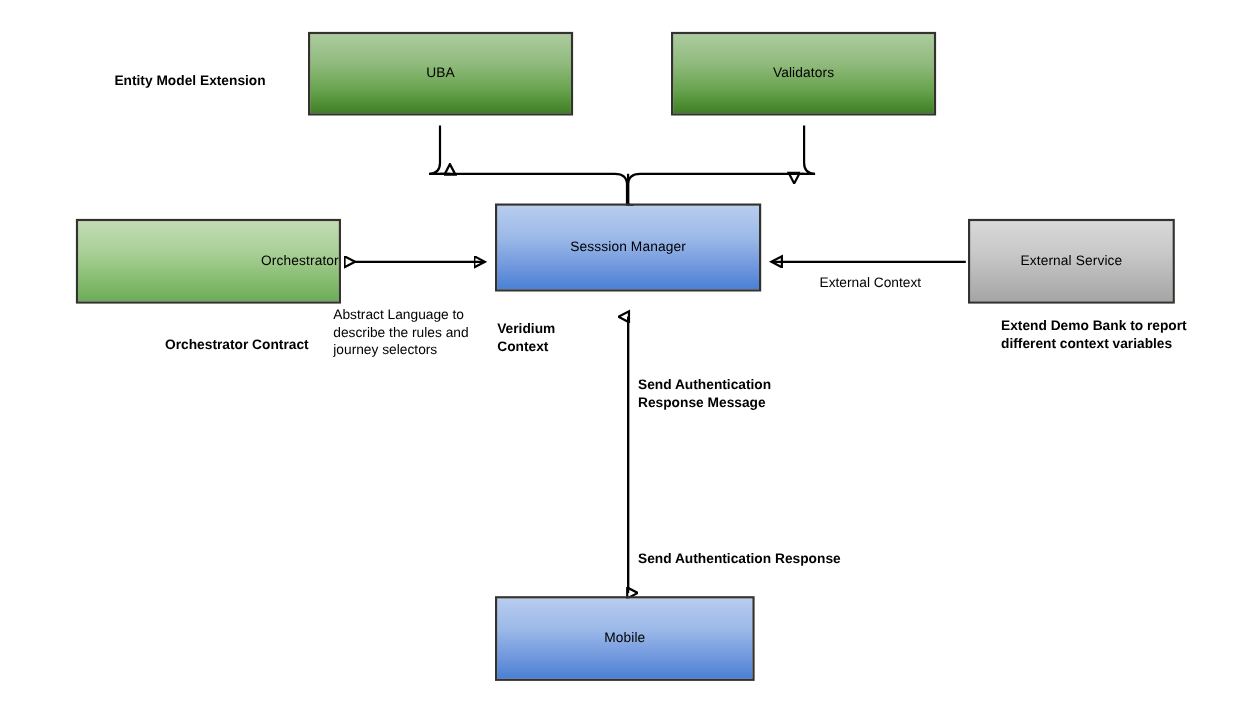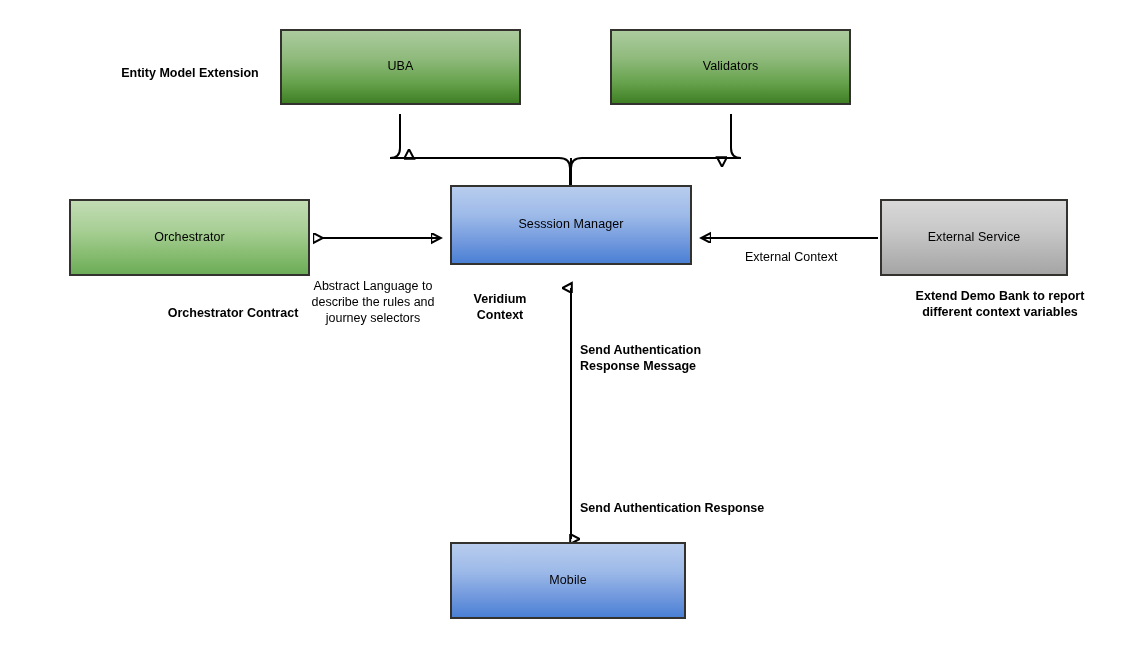--- a/index.html
+++ b/index.html
@@ -55,21 +55,21 @@
     white-space: pre-line;
   }
   .label-bold {
     font-weight: bold;
     font-size: 12.5px;
   }
   .label-plain {
     font-weight: 400;
     font-size: 12.5px;
   }
-  .ta-center { text-align: center; }
+  .ta-center { }
   .ta-left   { text-align: left; }
 
   
   #edges {
     position: absolute;
     left: 0;
     top: 0;
     width: 1140px;
     height: 645px;
     pointer-events: none;
@@ -118,21 +118,21 @@
   </svg>
 
   <div class="node node-green-dark" style="left:280px; top:29px; width:241px; height:76px;">
     <span>UBA</span>
   </div>
 
   <div class="node node-green-dark" style="left:610px; top:29px; width:241px; height:76px;">
     <span>Validators</span>
   </div>
 
-  <div class="node node-green-light" style="left:69px; top:199px; width:241px; height:77px;">
+  <div class="node node-green-light" style="left:69px; top:199px; width:241px; height:77px;justify-content:flex-end;">
     <span>Orchestrator</span>
   </div>
 
   <div class="node node-blue" style="left:450px; top:185px; width:242px; height:80px;">
     <span>Sesssion Manager</span>
   </div>
 
   <div class="node node-gray" style="left:880px; top:199px; width:188px; height:77px;">
     <span>External Service</span>
   </div>

